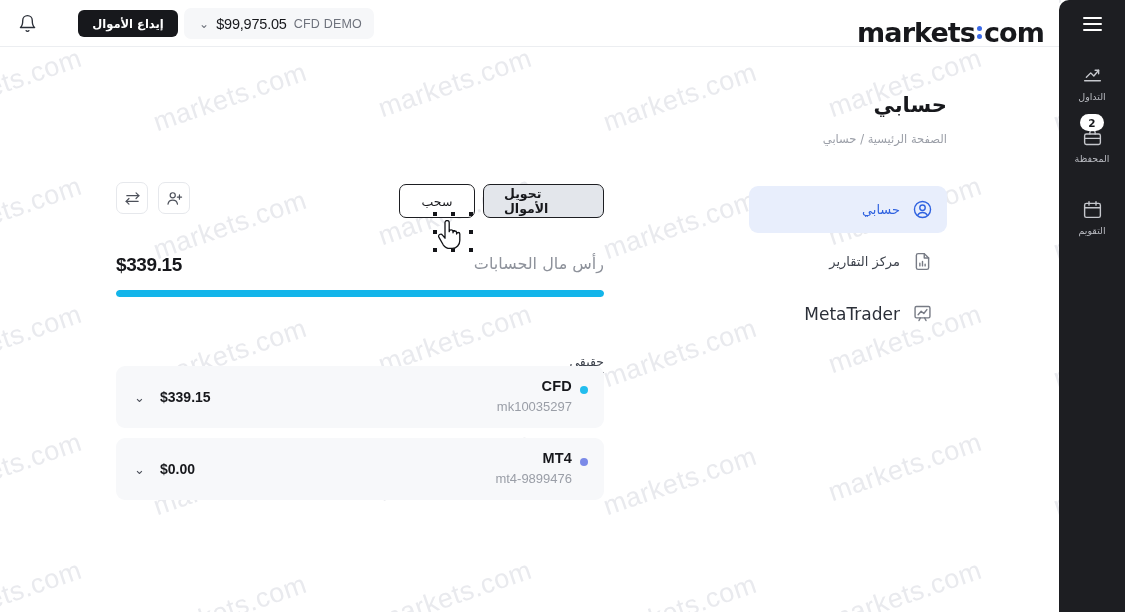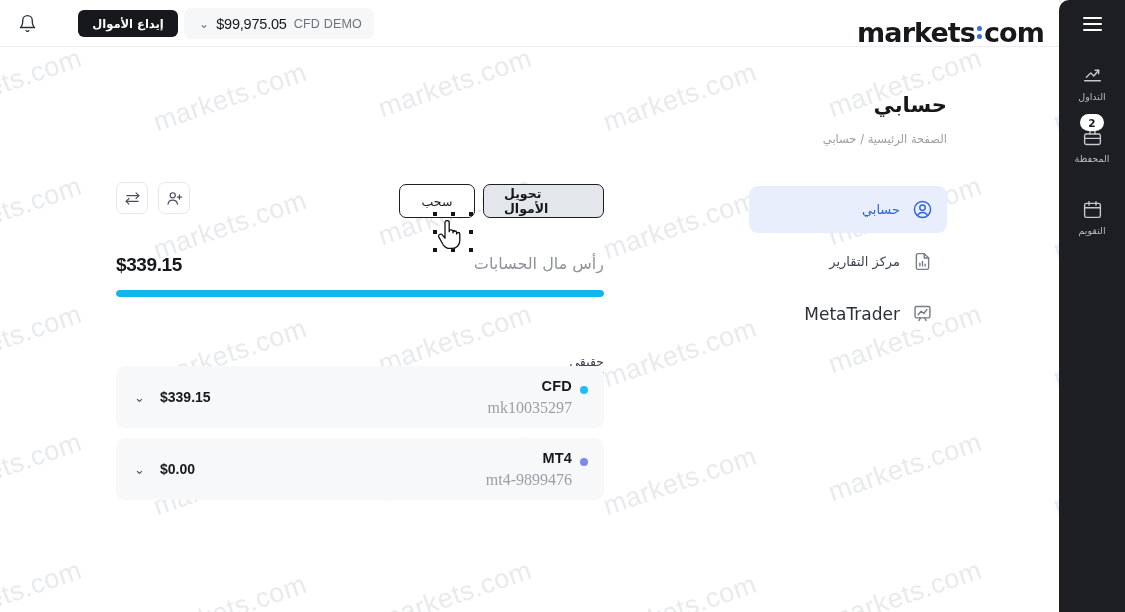--- a/index.html
+++ b/index.html
@@ -439,24 +439,24 @@
     right: 32px; top: 12px;
     font-size: 14.5px;
     font-weight: 700;
     color: #17181c;
     letter-spacing: 0.2px;
     direction: ltr;
   }
   .acct-card .num {
     position: absolute;
     right: 32px; top: 33px;
-    font-size: 16px;
+    font-size: 13px;
     color: #9a9ea7;
     direction: ltr;
-    font-family: Liberation Serif, serif;
+    font-family: Liberation Sans, sans-serif;
   }
 
   svg { display: block; }
 </style>
 </head>
 <body>
 
 <div id="app">
 
   <div class="watermark-layer" id="wm-layer">

